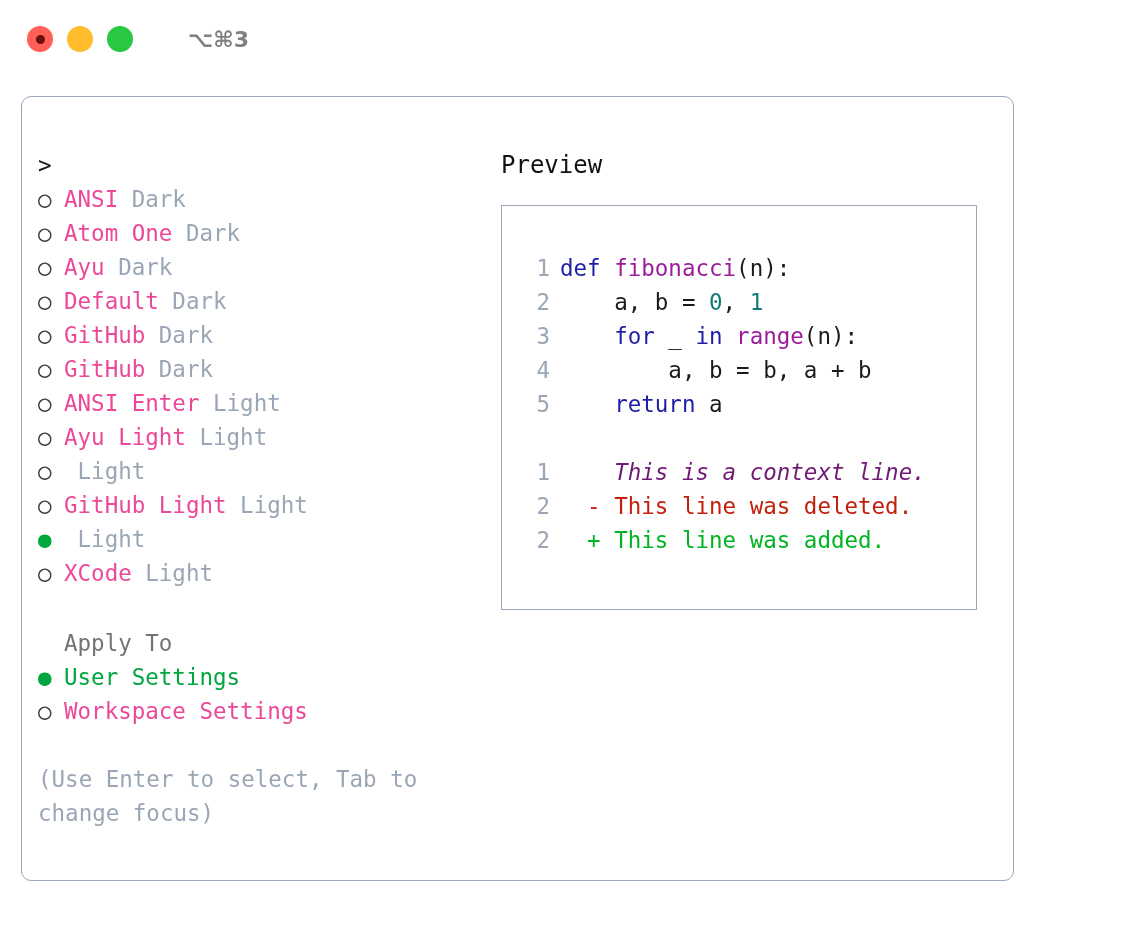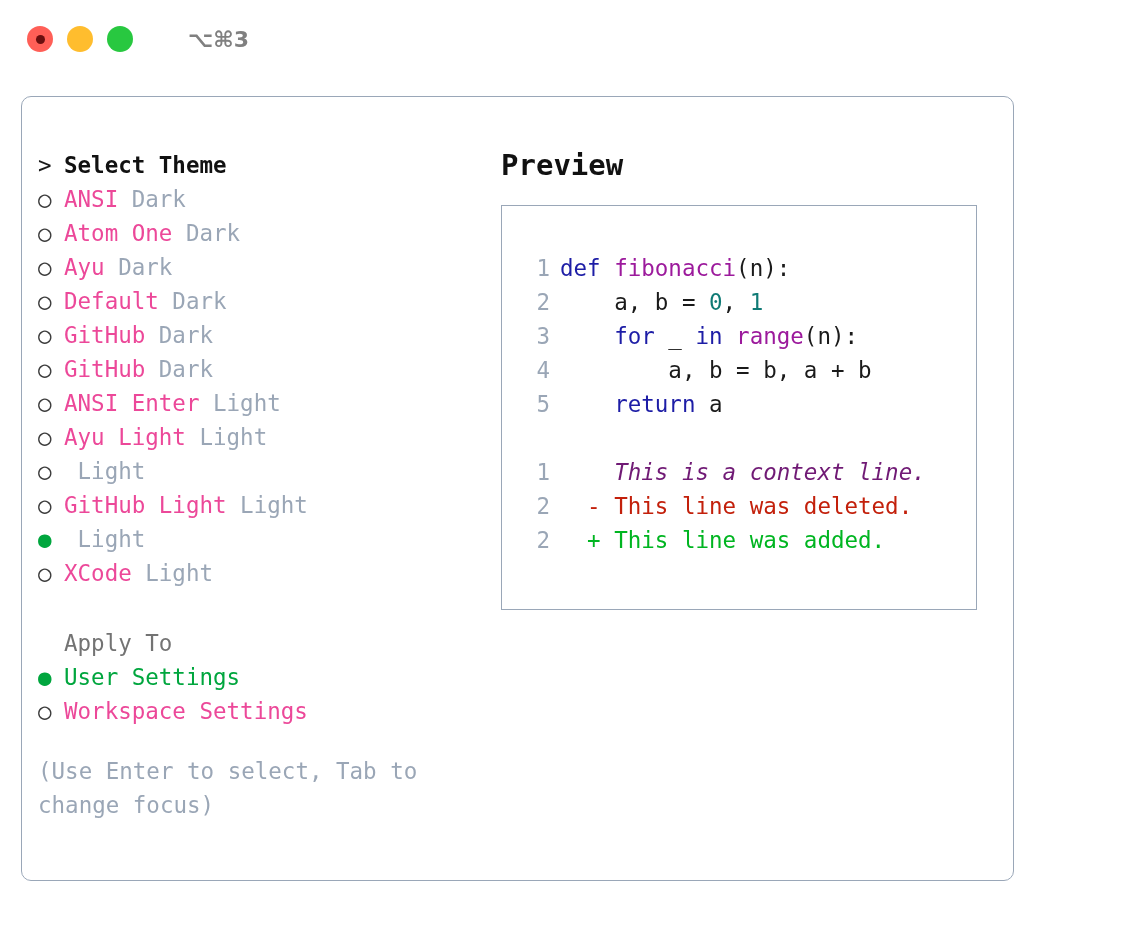--- a/index.html
+++ b/index.html
@@ -91,37 +91,37 @@
   .heading {
     font-weight: bold;
     color: #111111;
   }
   .subheading {
     color: #737373;
   }
   .spacer-md { height: 36px; }
 
   #hint {
-    margin-top: 26px;
+    margin-top: 34px;
     font-size: 22.5px;
     line-height: 34px;
     color: #9aa6b6;
     width: 410px;
     word-spacing: 0px;
   }
 
   
   #right {
     position: absolute;
     left: 479px; top: 51px;
     width: 490px;
   }
   #preview-title {
-    font-size: 29px;
-    font-weight: bold;
+    font-size: 24px;
+    font-weight: normal;
     color: #111111;
     line-height: 34px;
     margin-bottom: 23px;
   }
   #code-box {
     width: 476px;
     height: 405px;
     border: 1.6px solid #9aa7b8;
     background: #ffffff;
     padding: 45px 0 0 22px;
@@ -163,21 +163,20 @@
     <div class="dot green"></div>
     <div id="shortcut">⌥⌘3</div>
   </div>
 
   <div id="panel">
 
     <div id="left">
 
       <div class="row">
         <span class="marker">&gt;</span>
-        <span class="heading">Select Theme</span>
       </div>
 
       <div id="theme-list">
           <div class="row"><span class="marker bullet-off">○</span><span class="label">ANSI</span><span class="variant"> Dark</span></div>
           <div class="row"><span class="marker bullet-off">○</span><span class="label">Atom One</span><span class="variant"> Dark</span></div>
           <div class="row"><span class="marker bullet-off">○</span><span class="label">Ayu</span><span class="variant"> Dark</span></div>
           <div class="row"><span class="marker bullet-off">○</span><span class="label">Default</span><span class="variant"> Dark</span></div>
           <div class="row"><span class="marker bullet-off">○</span><span class="label">GitHub</span><span class="variant"> Dark</span></div>
           <div class="row"><span class="marker bullet-off">○</span><span class="label">GitHub</span><span class="variant"> Dark</span></div>
           <div class="row"><span class="marker bullet-off">○</span><span class="label">ANSI Enter</span><span class="variant"> Light</span></div>

